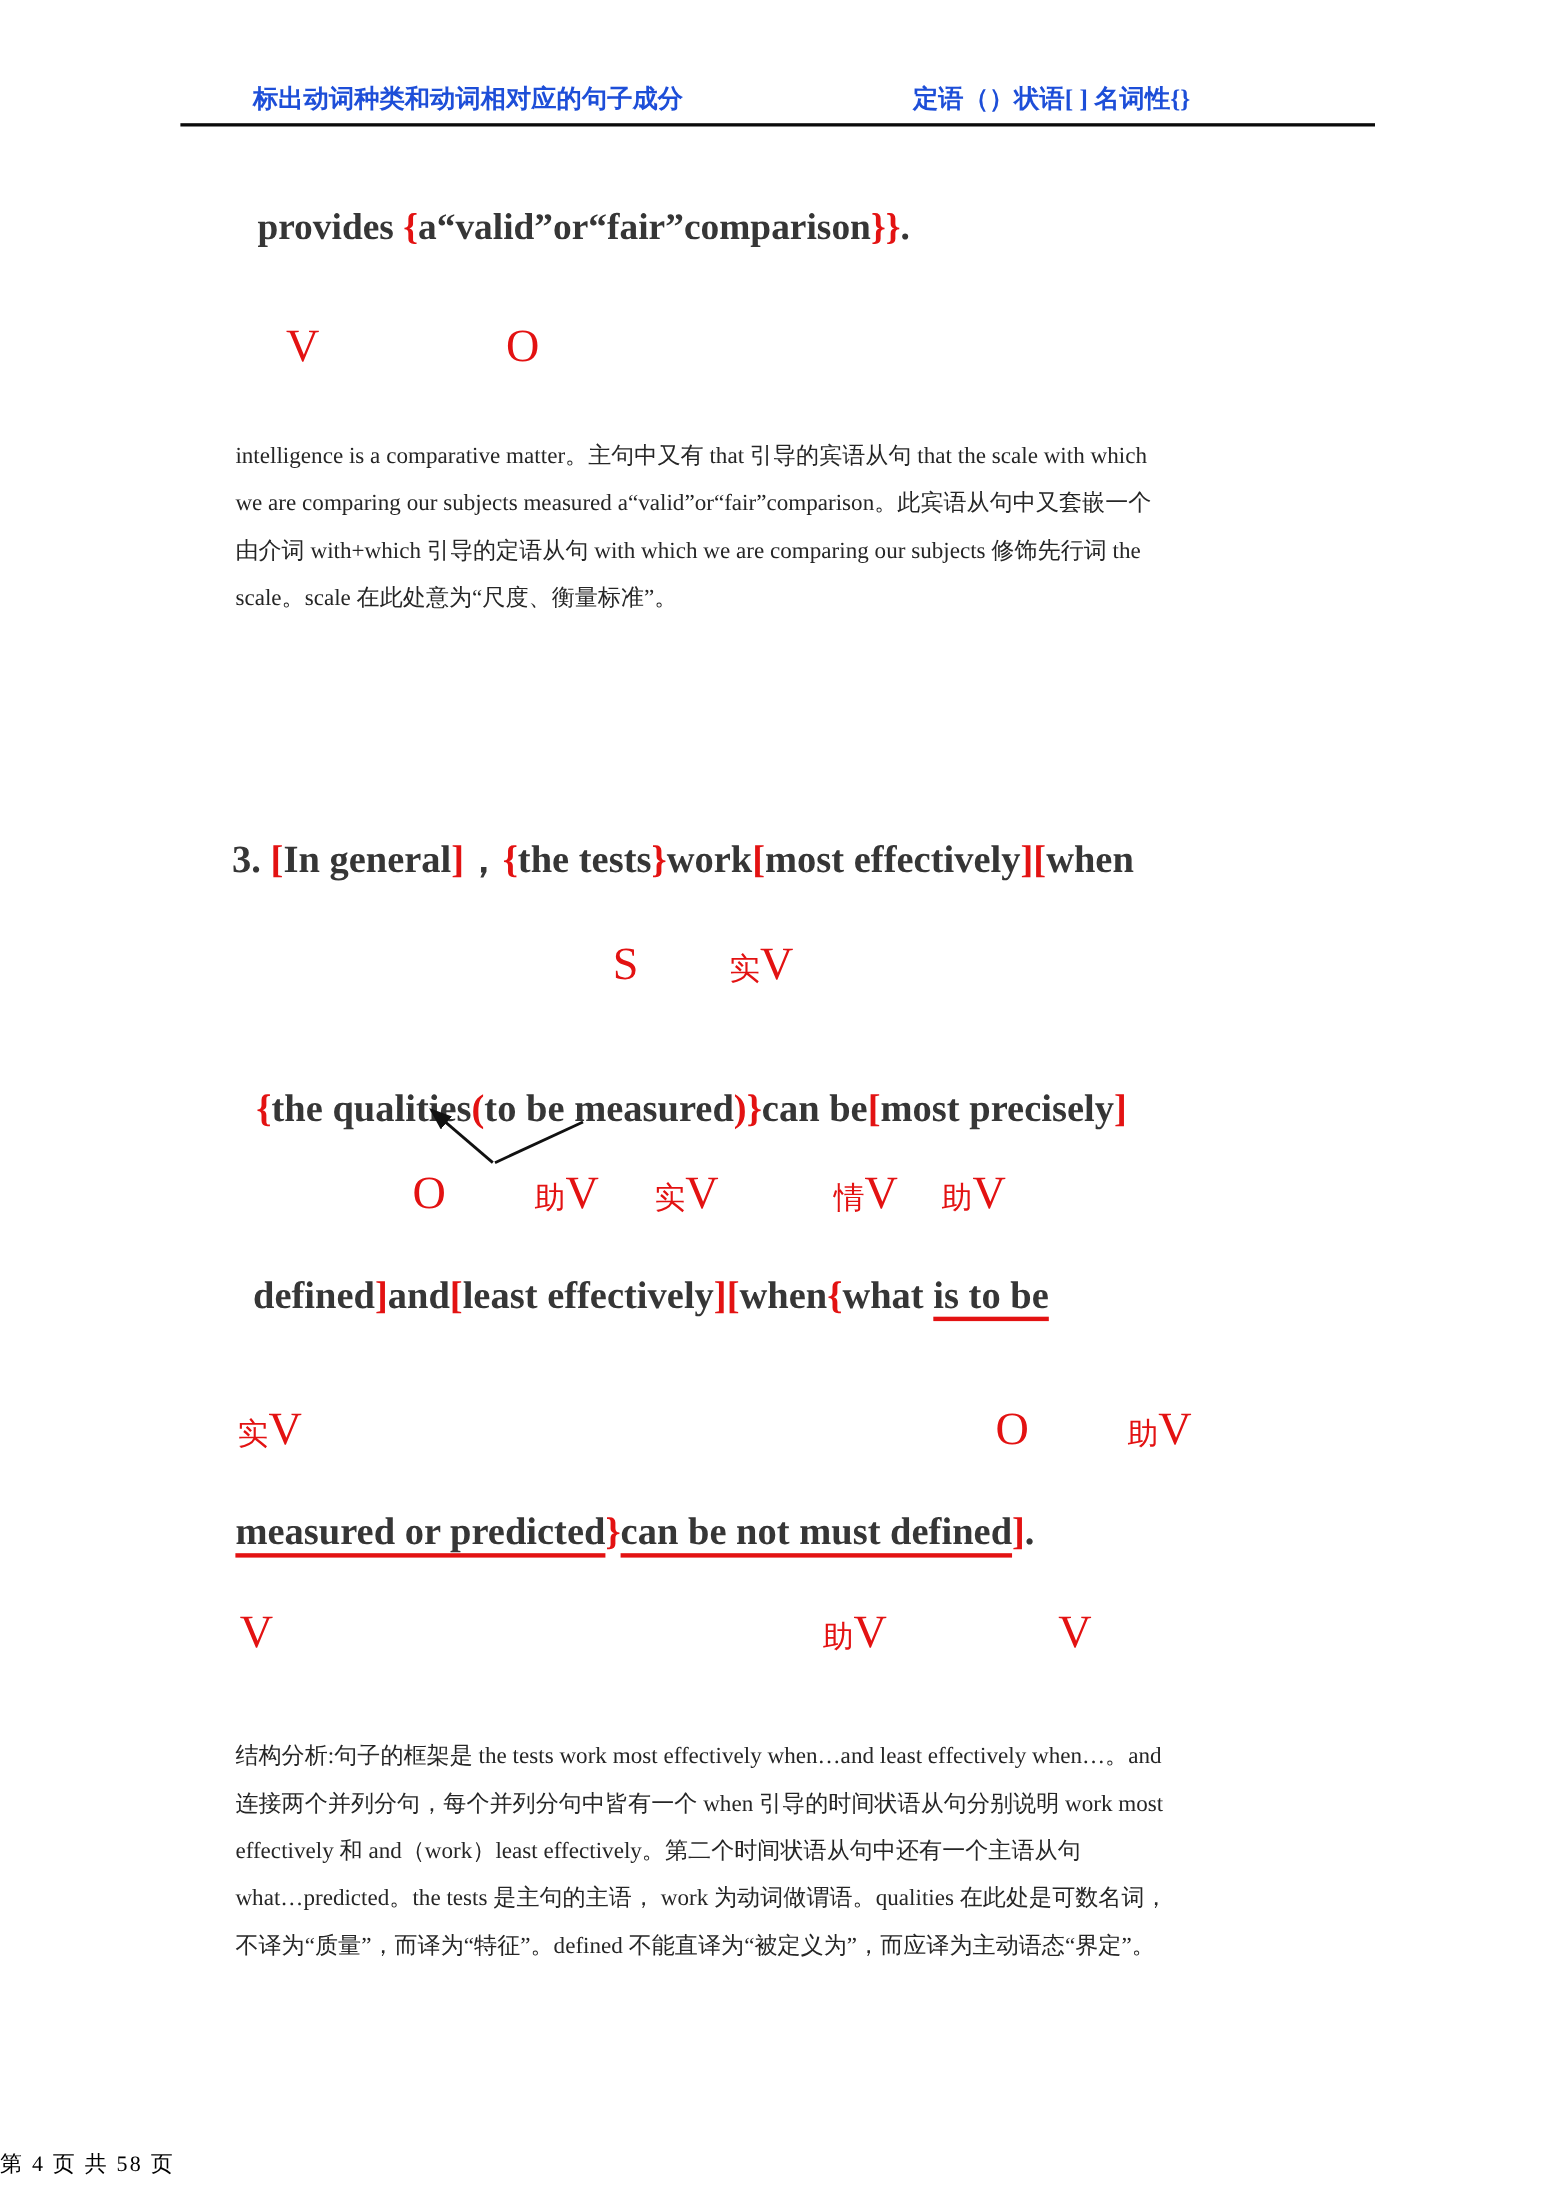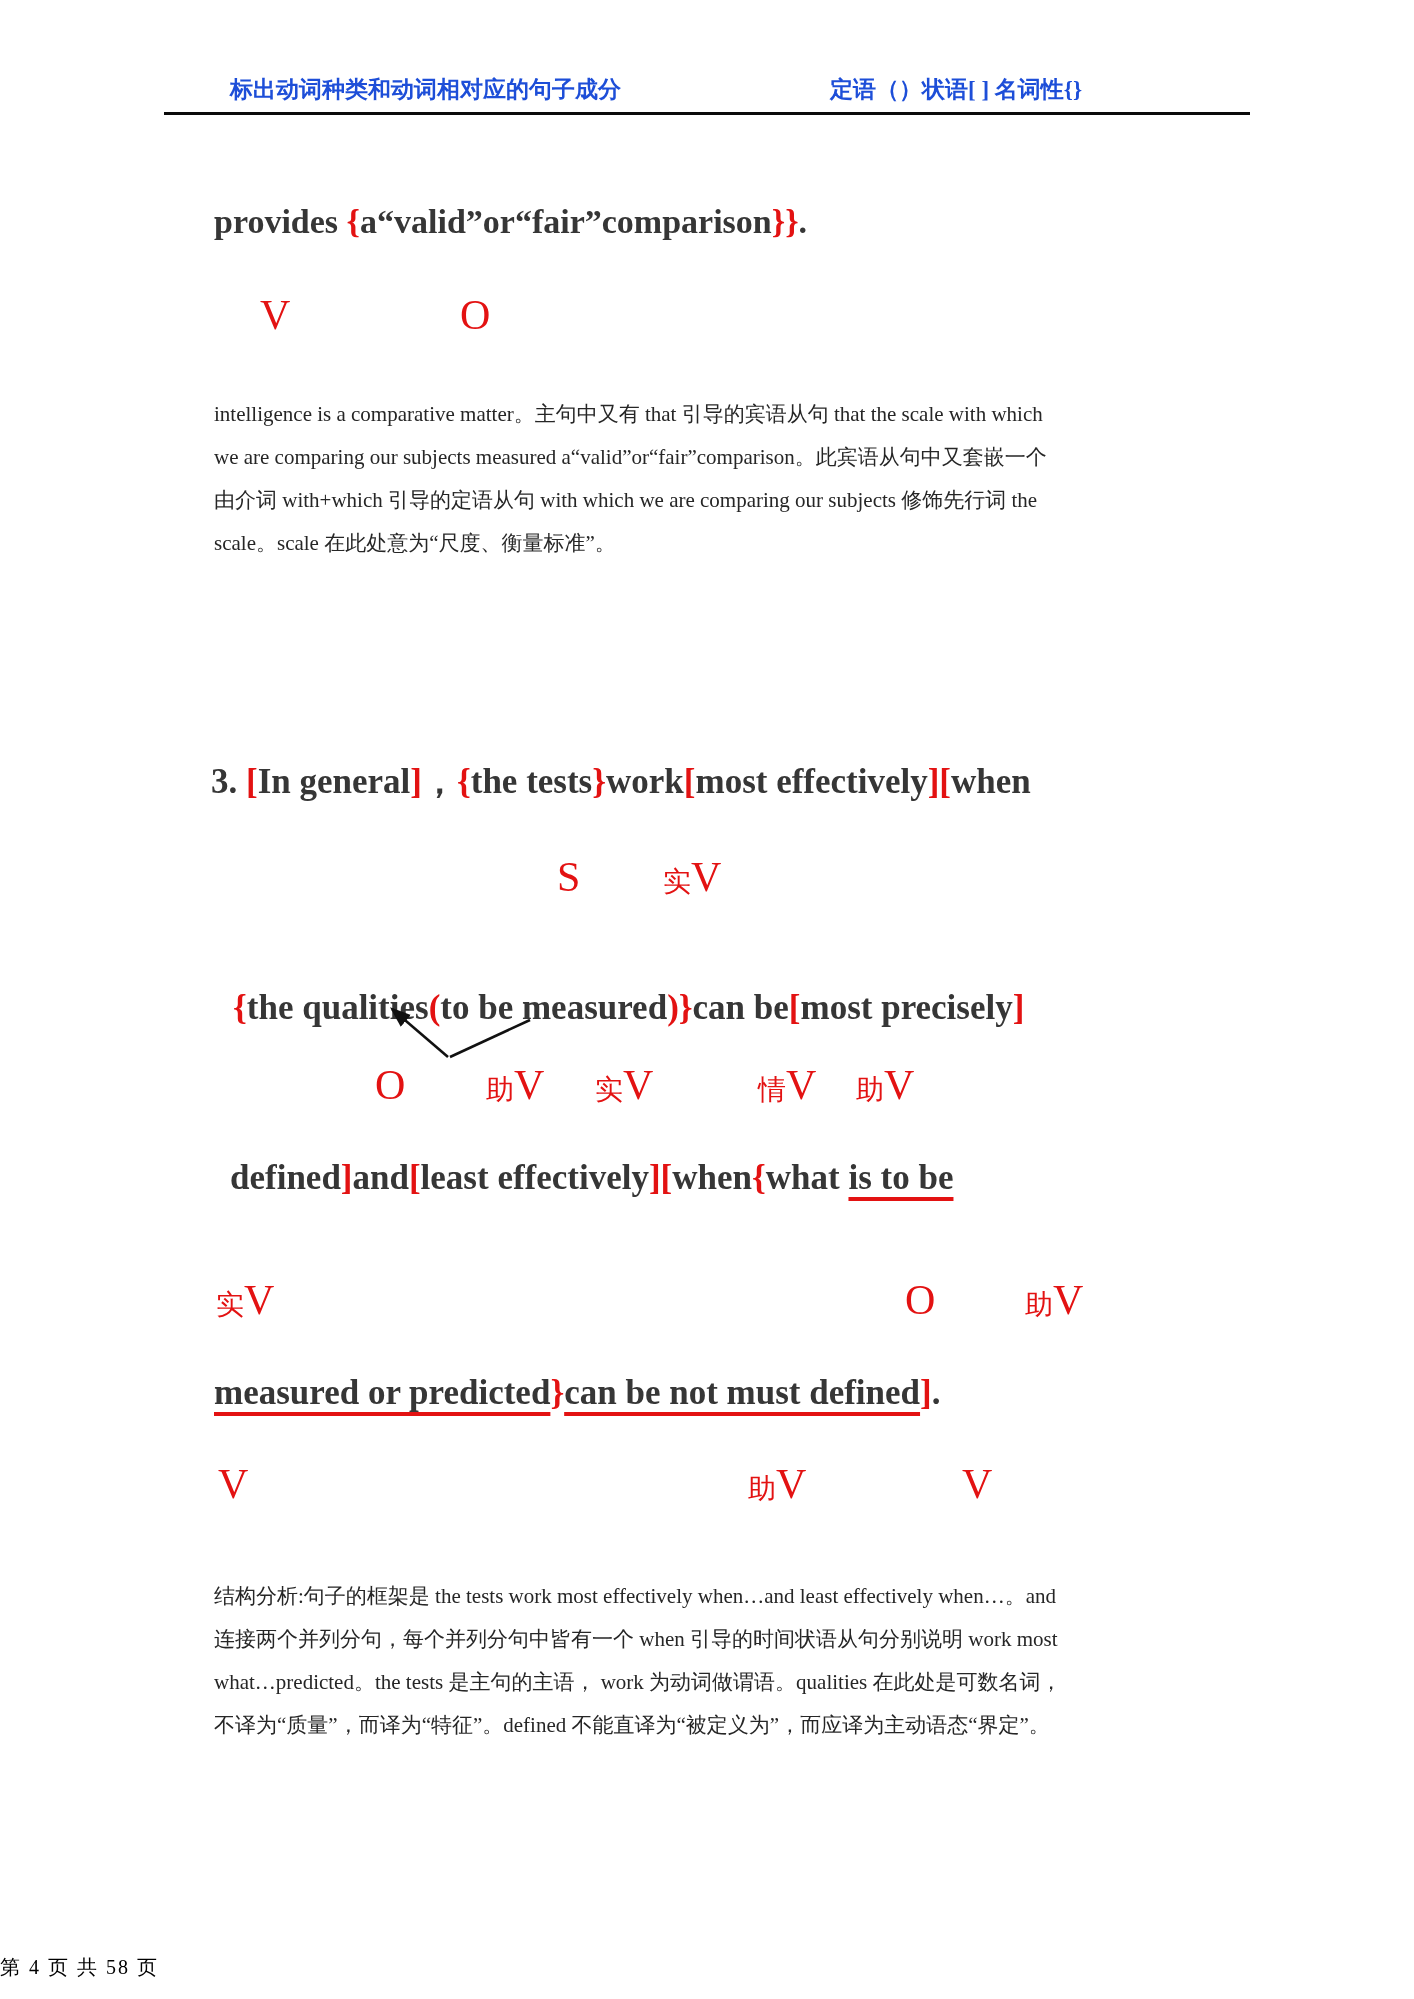--- a/index.html
+++ b/index.html
@@ -4,21 +4,21 @@
 <style>
   :root { --red:#e31212; --ink:#363636; --para:#262626; }
   html,body { margin:0; padding:0; background:#fff; }
   .page { position:relative; width:1414px; height:1999px; background:#ffffff; overflow:hidden;
           font-family:"Liberation Serif","DejaVu Serif",serif; }
   .hdr { position:absolute; top:74px; font-size:23px; font-weight:bold; color:#1d4ed8; white-space:nowrap; }
   .hdr-left { left:230px; }
   .hdr-right { left:830px; }
   .hdr-rule { position:absolute; left:164px; top:112px; width:1086px; height:3px; background:#0a0a0a; }
   .sent { position:absolute; left:214px; font-weight:bold; color:var(--ink); white-space:nowrap; line-height:1.25; }
-  .s1 { top:201px; font-size:34px; }
+  .s1 { top:186px; font-size:34px;margin-left:20px; }
   .s3h { left:211px; top:760px; font-size:35px; }
   .s2 { top:986px; font-size:35px;margin-left:19px; }
   .s3 { top:1156px; font-size:35px;margin-left:16px; }
   .s4 { top:1371px; font-size:35px; }
   .seg { color:var(--ink); }
   .seg.red { color:var(--red); }
   .seg.rul { text-decoration:underline; text-decoration-color:var(--red);
              text-decoration-thickness:4px; text-underline-offset:8px; }
   .mrow { position:absolute; left:0; top:0; width:100%; height:52px; }
   .r1 { top:291px; } .r2 { top:853px; } .r3 { top:1061px; } .r4 { top:1276px; } .r5 { top:1460px; }
@@ -93,19 +93,20 @@
 
   <div class="mrow r5">
       <span class="marker" style="left: 218px;"><span>V</span></span>
       <span class="marker" style="left: 748px;"><span class="cjk">助</span><span>V</span></span>
       <span class="marker" style="left: 962px;"><span>V</span></span>
     </div>
 
   <div class="para p2">
     <div class="pline">结构分析:句子的框架是 the tests work most effectively when…and least effectively when…。and</div>
     <div class="pline">连接两个并列分句，每个并列分句中皆有一个 when 引导的时间状语从句分别说明 work most</div>
+    <div class="pline">effectively 和 and（work）least effectively。第二个时间状语从句中还有一个主语从句</div>
     <div class="pline">what…predicted。the tests 是主句的主语， work 为动词做谓语。qualities 在此处是可数名词，</div>
     <div class="pline">不译为“质量”，而译为“特征”。defined 不能直译为“被定义为”，而应译为主动语态“界定”。</div>
   </div>
 
   <div class="footer">第 4 页 共 58 页</div>
 
 </div>
 
 </body></html>

